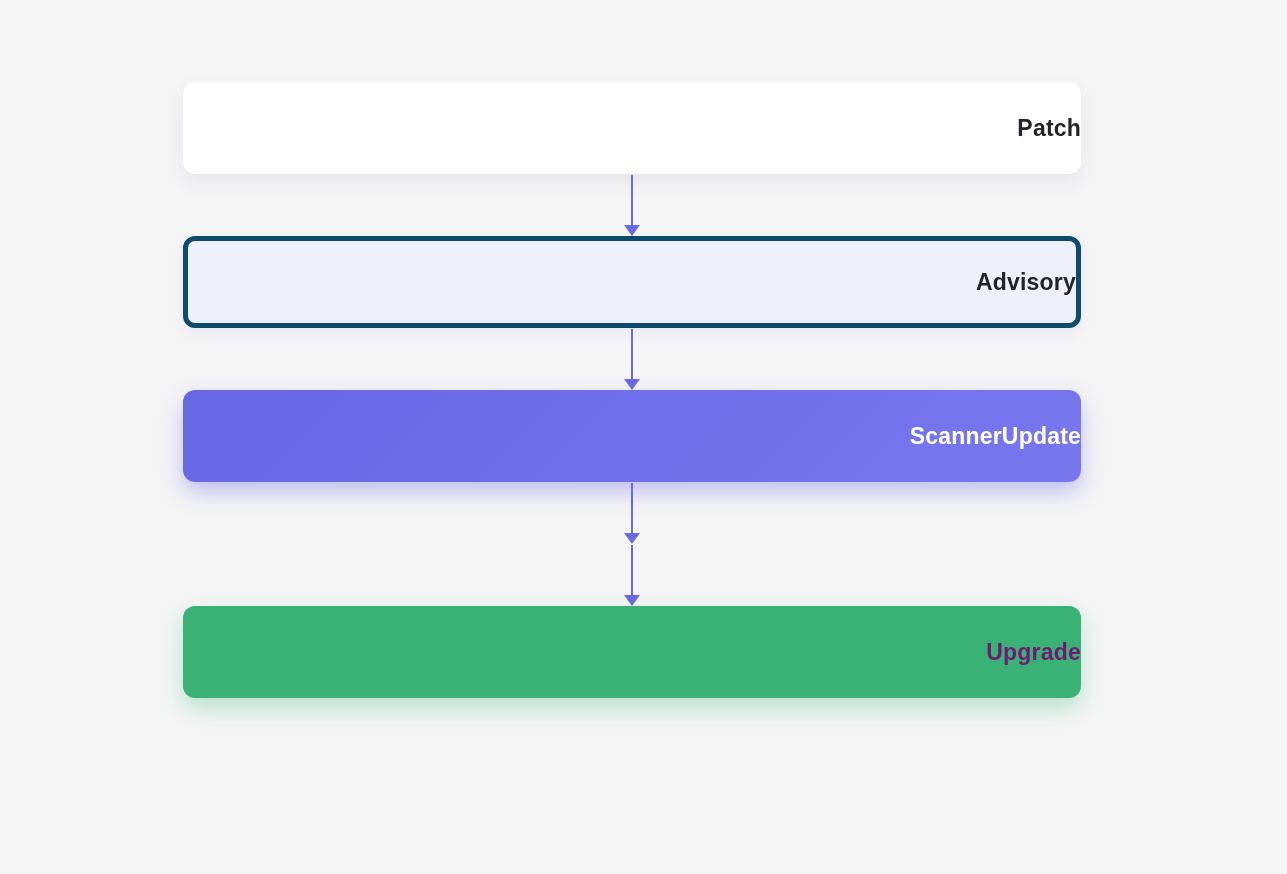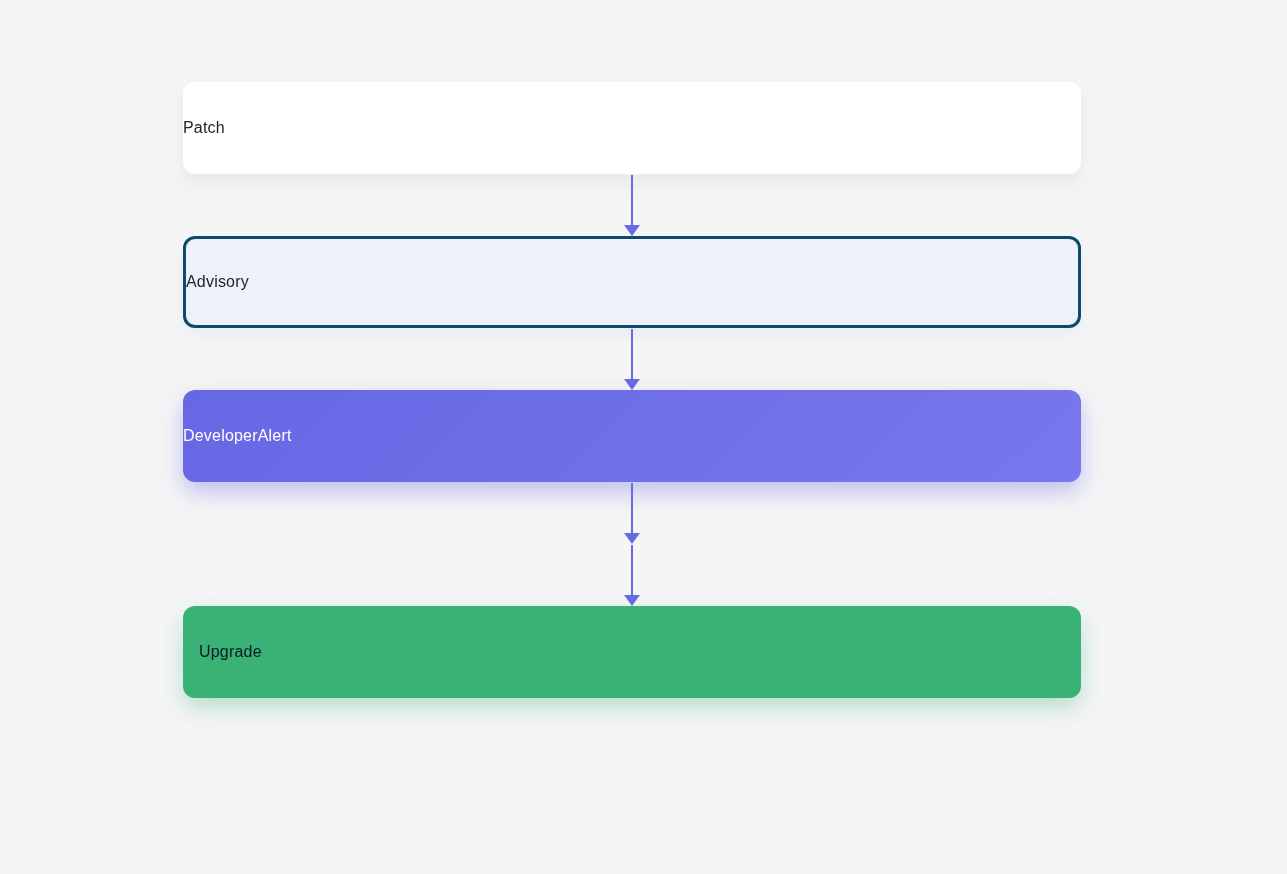--- a/index.html
+++ b/index.html
@@ -16,42 +16,43 @@
     display: flex;
     flex-direction: column;
     align-items: stretch;
   }
   .node {
     height: 92px;
     width: 100%;
     border-radius: 12px;
     display: flex;
     align-items: center;
-    justify-content: flex-start;
-    font-size: 16px;
+    justify-content: flex-end;
+    font-size: 23px;
     letter-spacing: 0.2px;
     color: #23242b;
+    font-weight: bold;
   }
   .node--plain {
     background: #ffffff;
     box-shadow: 0 8px 18px rgba(100,110,140,0.10);
   }
   .node--light {
     background: #eef0fc;
-    border: 3px solid #0c4a6e;
+    border: 5px solid #0c4a6e;
     box-shadow: 0 6px 14px rgba(120,120,200,0.08);
   }
   .node--primary {
     background: linear-gradient(135deg, #6767e4 0%, #7877ee 100%);
     color: #ffffff;
     box-shadow: 0 10px 22px rgba(104,104,230,0.38);
   }
   .node--success {
     background: #3ab175;
-    color: #0f172a;
+    color: #701a75;
     box-shadow: 0 10px 22px rgba(58,177,117,0.32);
     padding-left: 16px;
   }
   .connector {
     height: 62px;
     display: flex;
     flex-direction: column;
     align-items: center;
     justify-content: flex-end;
   }
@@ -85,21 +86,21 @@
   <div class="node node--light">
     <span>Advisory</span>
   </div>
 
   <div class="connector">
     <div class="line"></div>
     <div class="head"></div>
   </div>
 
   <div class="node node--primary">
-    <span>DeveloperAlert</span>
+    <span>ScannerUpdate</span>
   </div>
 
   <div class="connector">
     <div class="line"></div>
     <div class="head"></div>
   </div>
 
 
   <div class="connector">
     <div class="line"></div>

